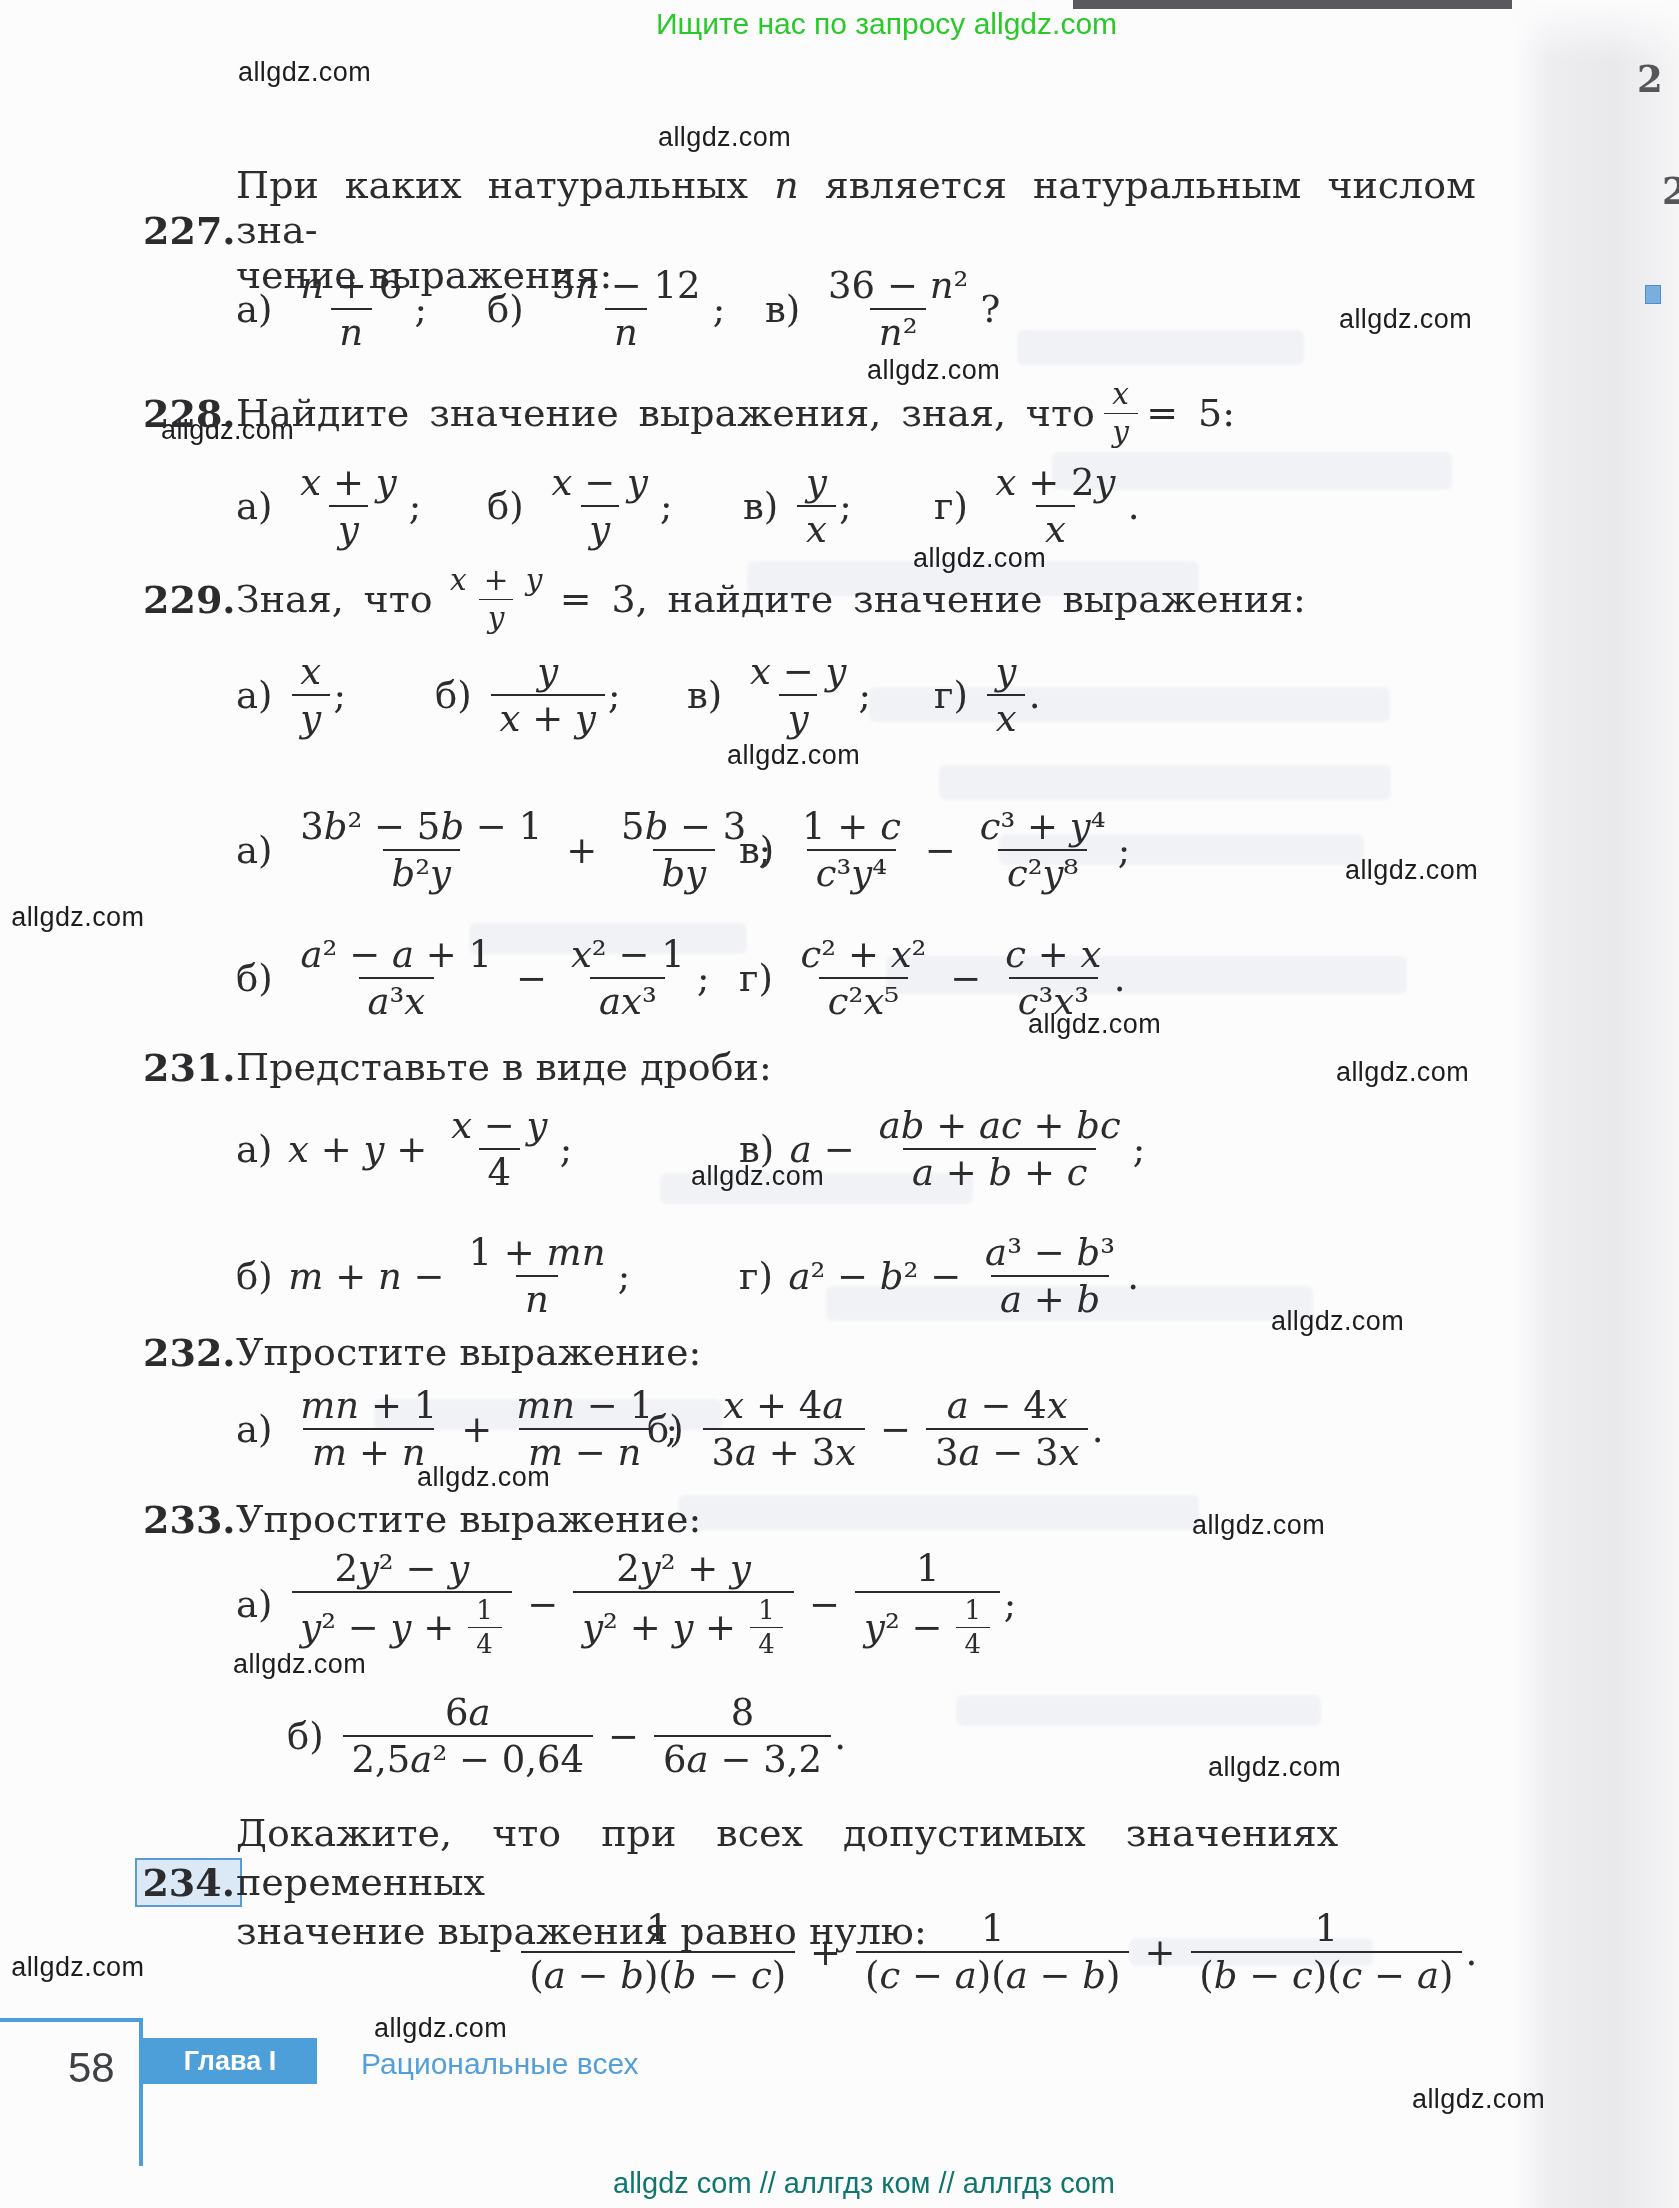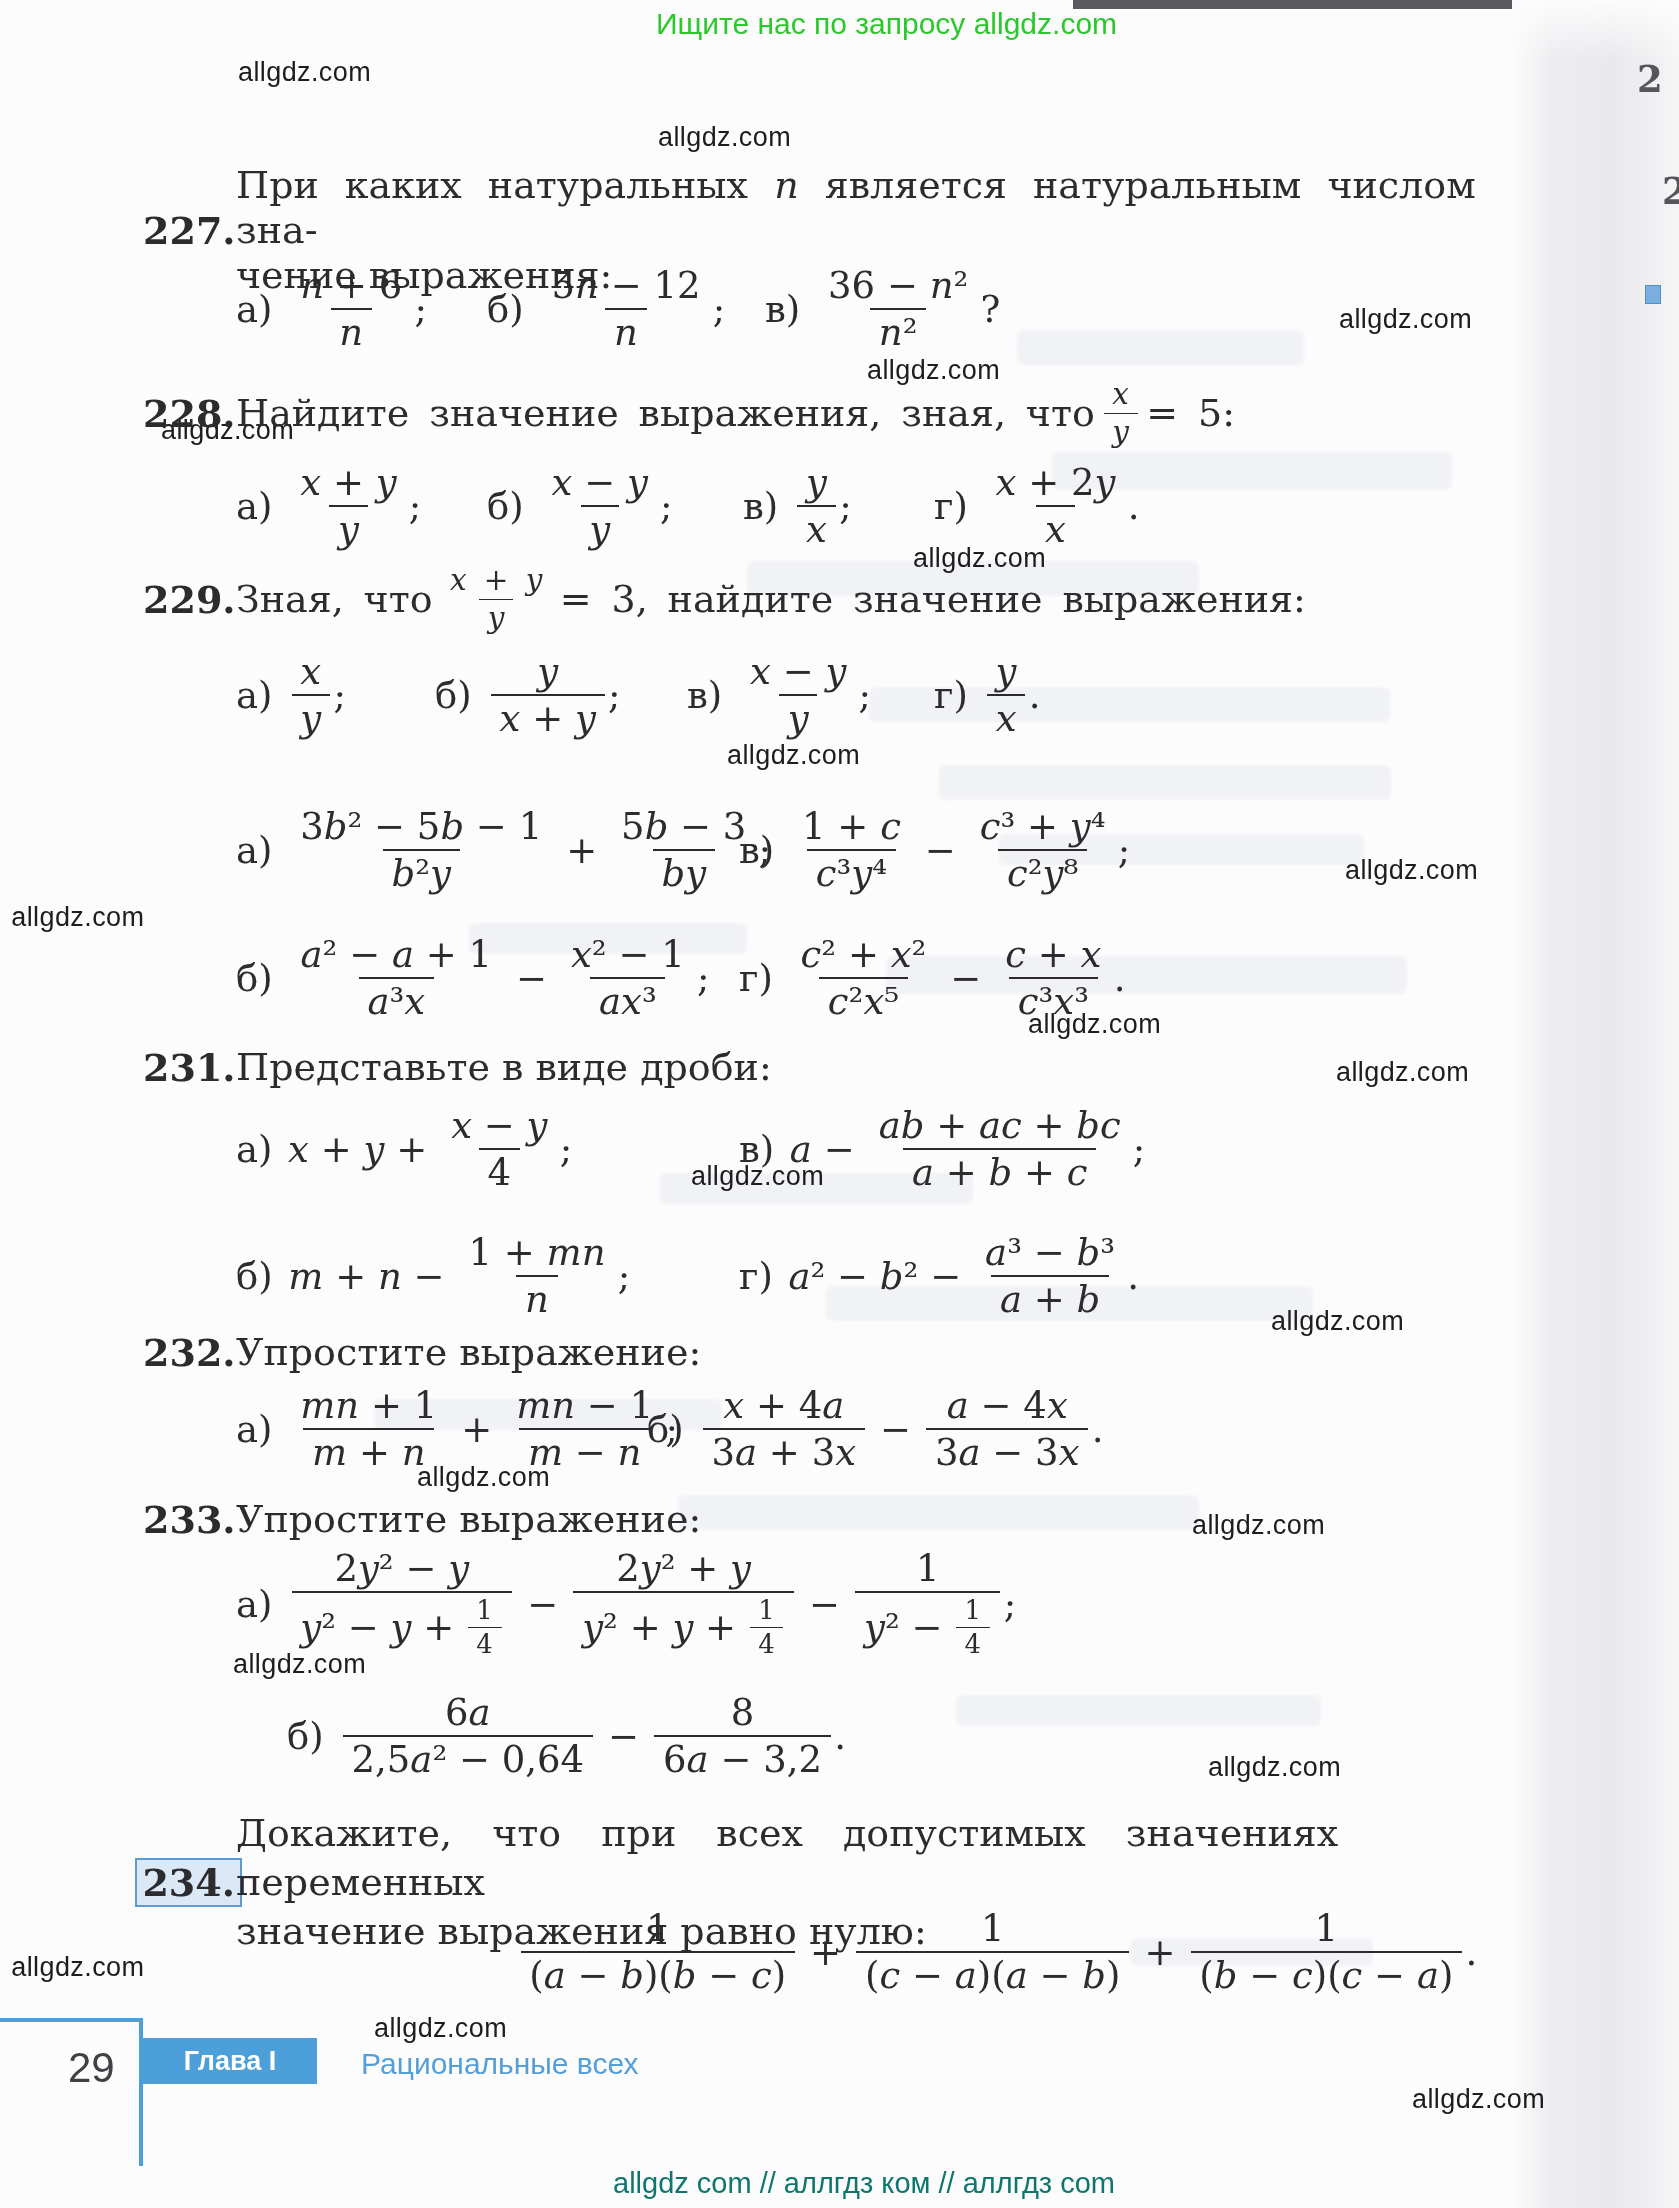--- a/index.html
+++ b/index.html
@@ -405,19 +405,19 @@
           <span class="frac"><span class="num">1</span><span class="den">(<i>c</i> − <i>a</i>)(<i>a</i> − <i>b</i>)</span></span>
           <span> + </span>
           <span class="frac"><span class="num">1</span><span class="den">(<i>b</i> − <i>c</i>)(<i>c</i> − <i>a</i>)</span></span>
           <span>.</span>
         </span>
       </span>
     </div>
 
   <div class="hline-blue"></div>
   <div class="vline-blue"></div>
-  <div class="pageno">29</div>
+  <div class="pageno">58</div>
   <div class="chapter">Глава I</div>
   <div class="section">Рациональные всех</div>
   <div class="purple">allgdz com  //  аллгдз ком  //  аллгдз com</div>
 
 </div>
 
 
 </body></html>

